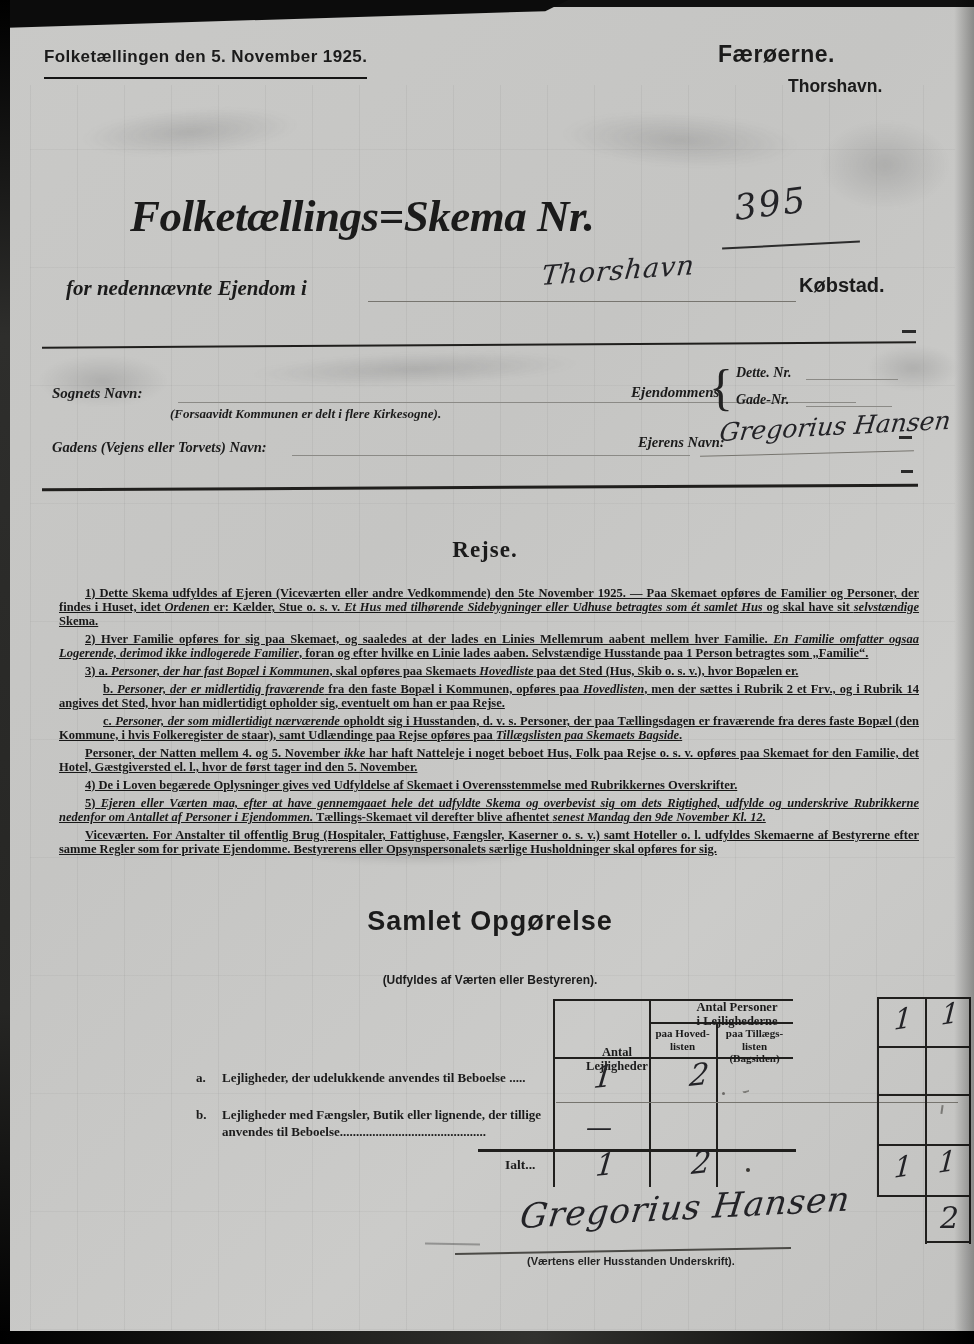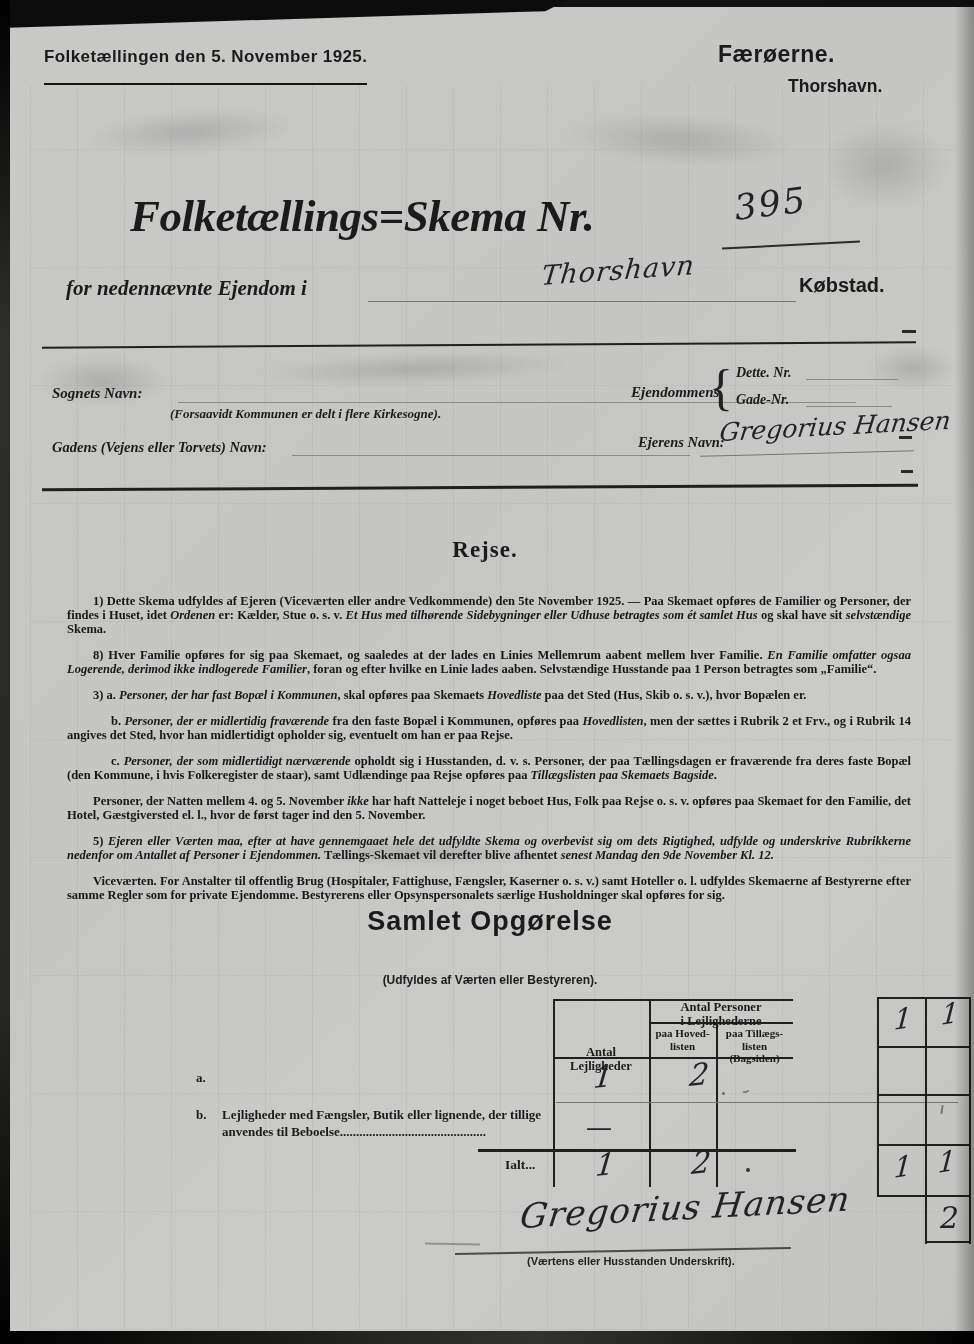--- a/index.html
+++ b/index.html
@@ -12,21 +12,21 @@
   .edge-bottom{left:0;bottom:0;width:100%;height:13px;background:linear-gradient(to right,#000,#1d1d1b 30%,#32322f 55%,#141412 85%,#000);}
   .edge-right{right:0;top:0;width:20px;height:100%;background:linear-gradient(to left,rgba(0,0,0,.30),rgba(0,0,0,0));}
   .bleed-cols{left:30px;top:85px;width:925px;height:1245px;background:repeating-linear-gradient(90deg,rgba(45,45,45,.06) 0 1px,transparent 1px 47px),repeating-linear-gradient(0deg,rgba(45,45,45,.045) 0 1px,transparent 1px 118px);}
   .smudge{filter:blur(1.5px);background:radial-gradient(ellipse at center,rgba(55,55,58,.17),rgba(0,0,0,0) 70%);}
   .dash-mark{background:#2a2a2a;}
   .b{font-weight:bold;}
   .hw{font-family:"DejaVu Serif",serif;font-style:italic;color:#232327;transform-origin:left bottom;}
   .line{background:#55534f;height:1px;}
   .rule-line{background:#201f1d;}
   
-  .hdr-left{left:44px;top:47px;font:bold 17px "Liberation Sans",sans-serif;letter-spacing:.4px;border-bottom:2.5px solid #141414;padding-bottom:16px;}
+  .hdr-left{left:44px;top:47px;font:bold 17px "Liberation Sans",sans-serif;letter-spacing:.4px;border-bottom:2.5px solid #141414;padding-bottom:10px;}
   .region{left:718px;top:41px;font:bold 23px "Liberation Sans",sans-serif;letter-spacing:.5px;}
   .city{left:788px;top:76px;font:bold 17.5px "Liberation Sans",sans-serif;}
   
   .title{left:130px;top:190px;font:bold italic 45px "Liberation Serif",serif;letter-spacing:-.5px;white-space:nowrap;}
   .form-no{left:737px;top:188px;font-size:35px;transform:rotate(-7deg);letter-spacing:2px;}
   .form-no-line{left:722px;top:244px;width:138px;height:2px;background:#2c2c2c;transform:rotate(-3deg);}
   .sub-prefix{left:66px;top:276px;font:bold italic 21px "Liberation Serif",serif;}
   .sub-line{left:368px;top:301px;width:428px;background:#77756f;}
   .sub-hw{left:540px;top:260px;font-size:27px;transform:rotate(-4deg) skewX(-10deg);letter-spacing:1px;}
   .sub-suffix{left:799px;top:274px;font:bold 20px "Liberation Sans",sans-serif;}
@@ -43,28 +43,28 @@
   .f-gadenr-line{left:806px;top:406px;width:86px;background:#8b8a86;}
   .f-gade{left:52px;top:439px;font:bold italic 14.5px "Liberation Serif",serif;}
   .f-gade-line{left:292px;top:455px;width:398px;background:#8b8a86;}
   .f-ejer{left:638px;top:434px;font:bold italic 14.5px "Liberation Serif",serif;}
   .f-ejer-hw{left:718px;top:418px;font-size:25px;transform:rotate(-3deg) skewX(-10deg);white-space:nowrap;}
   .f-ejer-line{left:700px;top:453px;width:214px;background:#77756f;transform:rotate(-1.5deg);}
   .hr2{left:42px;top:486px;width:876px;height:3px;transform:rotate(-.3deg);}
   
   .regler-h{left:50px;top:537px;width:870px;text-align:center;font:bold 23px "Liberation Serif",serif;letter-spacing:1px;}
   .rules-wrap{left:55px;top:582px;width:868px;}
-  .rule{margin:12px;text-align:justify;font:bold 12.5px/14px "Liberation Serif",serif;color:#181818;}
+  .rule{margin:4px;text-align:justify;font:bold 12.5px/14px "Liberation Serif",serif;color:#181818;text-decoration:underline;}
   .rule .em{font-style:italic;}
   
   .sum-title{left:150px;top:906px;width:680px;text-align:center;font:bold 27px "Liberation Sans",sans-serif;letter-spacing:1px;}
   .sum-sub{left:95px;top:944px;width:790px;text-align:center;font:bold 20.5px "Liberation Sans",sans-serif;}
   .sum-note{left:95px;top:973px;width:790px;text-align:center;font:bold 12px "Liberation Sans",sans-serif;}
   
-  .th{font:bold 12.5px/1.15 "Liberation Serif",serif;text-align:center;white-space:pre-line;}
+  .th{font:bold 12.5px/1.15 "Liberation Serif",serif;text-align:center;white-space:pre-line;margin-left:16px;}
   .th-s{font:bold 11px/1.15 "Liberation Serif",serif;text-align:center;white-space:pre-line;}
   .rowkey{font:bold 13px "Liberation Serif",serif;}
   .rowlab{font:bold 13px/1.3 "Liberation Serif",serif;}
   .hw-num{font-size:30px;transform:rotate(-6deg) skewX(-12deg);}
   .ialt{left:505px;top:1157px;font:bold 13.5px "Liberation Serif",serif;}
   
   .sig{left:518px;top:1196px;font-size:34px;transform:rotate(-3deg) skewX(-10deg);white-space:nowrap;letter-spacing:1px;}
   .sig-line{left:455px;top:1250px;width:336px;height:1.5px;background:#4b4a46;transform:rotate(-1deg);}
   .sig-cap{left:527px;top:1255px;font:bold 11px "Liberation Sans",sans-serif;color:#222;}
   .mg-num{font-size:28px;transform:rotate(-8deg) skewX(-12deg);}
@@ -115,25 +115,26 @@
   <div class="abs line f-gade-line"></div>
   <div class="abs f-ejer">Ejerens Navn:</div>
   <div class="abs hw f-ejer-hw">Gregorius Hansen</div>
   <div class="abs line f-ejer-line"></div>
 
   <div class="abs rule-line hr2"></div>
 
   <div class="abs regler-h">Rejse.</div>
   <div class="abs rules-wrap" id="rules-paragraphs">
       <p class="rule" style="text-indent: 26px;"><span>1)  Dette Skema udfyldes af Ejeren (Viceværten eller andre Vedkommende) den 5te November 1925. — Paa Skemaet opføres de Familier og Personer, der findes i Huset, idet </span><span class="em">Ordenen</span><span> er: Kælder, Stue o. s. v.  </span><span class="em">Et Hus med tilhørende Sidebygninger eller Udhuse betragtes som ét samlet Hus</span><span> og skal have sit </span><span class="em">selvstændige</span><span> Skema.</span></p>
-      <p class="rule" style="text-indent: 26px;"><span>8)  Hver Familie opføres for sig paa Skemaet, og saaledes at der lades en Linies Mellemrum aabent mellem hver Familie.  </span><span class="em">En Familie omfatter ogsaa Logerende, derimod ikke indlogerede Familier</span><span>, foran og efter hvilke en Linie lades aaben.  Selvstændige Husstande paa 1 Person betragtes som „Familie“.</span></p>
+      <p class="rule" style="text-indent: 26px;"><span>2)  Hver Familie opføres for sig paa Skemaet, og saaledes at der lades en Linies Mellemrum aabent mellem hver Familie.  </span><span class="em">En Familie omfatter ogsaa Logerende, derimod ikke indlogerede Familier</span><span>, foran og efter hvilke en Linie lades aaben.  Selvstændige Husstande paa 1 Person betragtes som „Familie“.</span></p>
       <p class="rule" style="text-indent: 26px;"><span>3)  a.  </span><span class="em">Personer, der har fast Bopæl i Kommunen</span><span>, skal opføres paa Skemaets </span><span class="em">Hovedliste</span><span> paa det Sted (Hus, Skib o. s. v.), hvor Bopælen er.</span></p>
       <p class="rule" style="text-indent: 44px;"><span>b.  </span><span class="em">Personer, der er midlertidig fraværende</span><span> fra den faste Bopæl i Kommunen, opføres paa </span><span class="em">Hovedlisten</span><span>, men der sættes i Rubrik 2 et Frv., og i Rubrik 14 angives det Sted, hvor han midlertidigt opholder sig, eventuelt om han er paa Rejse.</span></p>
       <p class="rule" style="text-indent: 44px;"><span>c.  </span><span class="em">Personer, der som midlertidigt nærværende</span><span> opholdt sig i Husstanden, d. v. s. Personer, der paa Tællingsdagen er fraværende fra deres faste Bopæl (den Kommune, i hvis Folkeregister de staar), samt Udlændinge paa Rejse opføres paa </span><span class="em">Tillægslisten paa Skemaets Bagside</span><span>.</span></p>
       <p class="rule" style="text-indent: 26px;"><span>Personer, der Natten mellem 4. og 5. November </span><span class="em">ikke</span><span> har haft Natteleje i noget beboet Hus, Folk paa Rejse o. s. v. opføres paa Skemaet for den Familie, det Hotel, Gæstgiversted el. l., hvor de først tager ind den 5. November.</span></p>
+      <p class="rule" style="text-indent: 26px;"><span>4)  De i Loven begærede Oplysninger gives ved Udfyldelse af Skemaet i Overensstemmelse med Rubrikkernes Overskrifter.</span></p>
       <p class="rule" style="text-indent: 26px;"><span>5)  </span><span class="em">Ejeren eller Værten maa, efter at have gennemgaaet hele det udfyldte Skema og overbevist sig om dets Rigtighed, udfylde og underskrive Rubrikkerne nedenfor om Antallet af Personer i Ejendommen.</span><span>  Tællings-Skemaet vil derefter blive afhentet </span><span class="em">senest Mandag den 9de November Kl. 12.</span></p>
       <p class="rule" style="text-indent: 26px;"><span class="b">Viceværten.</span><span>  For Anstalter til offentlig Brug (Hospitaler, Fattighuse, Fængsler, Kaserner o. s. v.) samt Hoteller o. l. udfyldes Skemaerne af Bestyrerne efter samme Regler som for private Ejendomme.  Bestyrerens eller Opsynspersonalets særlige Husholdninger skal opføres for sig.</span></p>
     </div>
 
   <div class="abs sum-title">Samlet Opgørelse</div>
   <div class="abs sum-note">(Udfyldes af Værten eller Bestyreren).</div>
 
   <div class="abs rule-line" style="left:553px;top:999px;width:240px;height:2px;"></div>
   <div class="abs rule-line" style="left:553px;top:999px;width:2px;height:188px;"></div>
   <div class="abs rule-line" style="left:649px;top:999px;width:2px;height:188px;"></div>
@@ -146,20 +147,21 @@
   <div class="abs th" style="left:553px;top:1045px;width:96px;">Antal
 Lejligheder</div>
   <div class="abs th" style="left:649px;top:1000px;width:144px;">Antal Personer
 i Lejlighederne</div>
   <div class="abs th-s" style="left:649px;top:1027px;width:67px;">paa Hoved-
 listen</div>
   <div class="abs th-s" style="left:716px;top:1027px;width:77px;">paa Tillægs-
 listen (Bagsiden)</div>
 
   <div class="abs rowkey" style="left:196px;top:1070px;">a.</div>
+  <div class="abs rowlab" style="left:222px;top:1070px;width:332px;"><span>Lejligheder, der </span><span class="b">udelukkende</span><span> anvendes til Beboelse .....</span></div>
   <div class="abs hw hw-num" style="left:592px;top:1060px;">1</div>
   <div class="abs hw hw-num" style="left:688px;top:1058px;">2</div>
   <div class="abs" style="left:722px;top:1092px;width:3px;height:3px;background:#44423e;border-radius:50%;opacity:.7;"></div>
   <div class="abs" style="left:742px;top:1086px;width:7px;height:5px;border-bottom:2px solid #4a4844;border-radius:40%;opacity:.6;transform:rotate(-10deg);"></div>
 
   <div class="abs rowkey" style="left:196px;top:1107px;">b.</div>
   <div class="abs rowlab" style="left:222px;top:1107px;width:338px;"><span>Lejligheder med Fængsler, Butik eller lignende, der </span><span class="b">tillige</span><span> anvendes til Beboelse.............................................</span></div>
   <div class="abs hw" style="left:586px;top:1112px;font-size:26px;">—</div>
 
   <div class="abs ialt">Ialt...</div>

